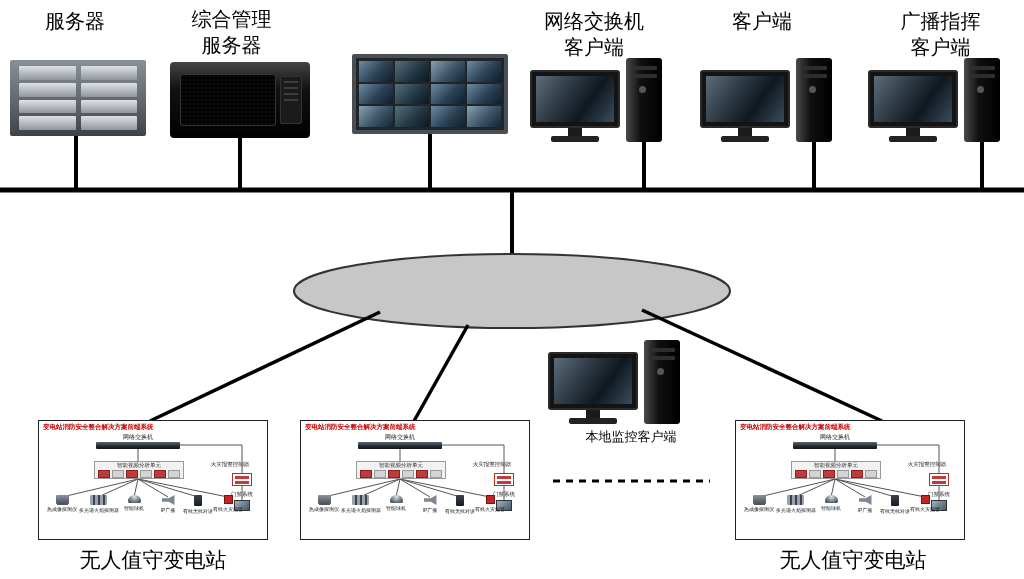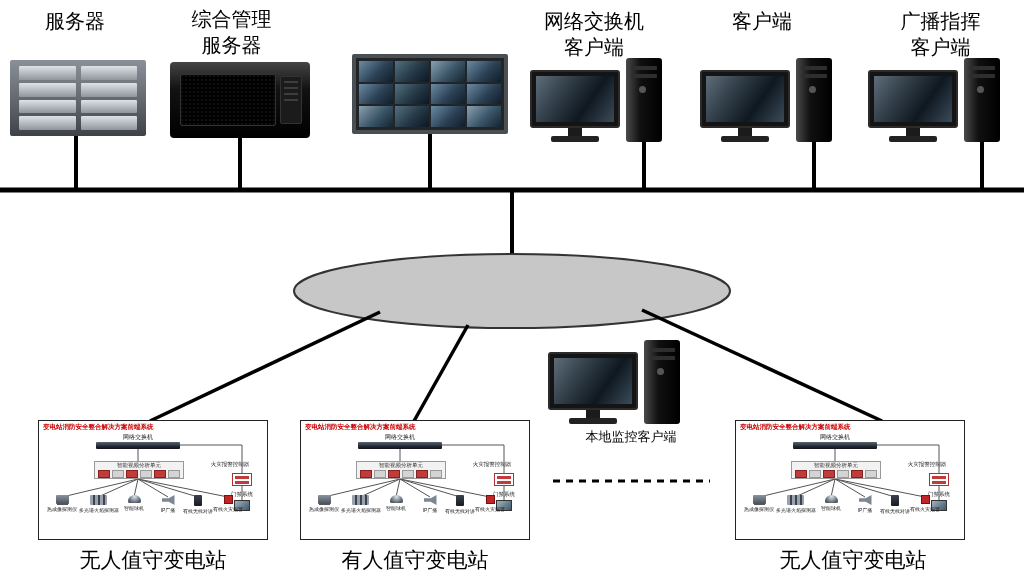--- a/index.html
+++ b/index.html
@@ -411,16 +411,15 @@
       <div class="st-dev-label">有线无线对讲</div>
     </div>
     <div class="st-dev" style="left:170px;">
       <div class="ic ic-alarm"></div>
       <div class="st-dev-label">有线火灾报警</div>
     </div>
   </div>
 </div>
 
   <div class="bottom-label" style="left:58px;">无人值守变电站</div>
-  <div class="bottom-label" style="left:320px;">有人值守变电站</div>
   <div class="bottom-label" style="left:758px;">无人值守变电站</div>
 
 </div>
 
 </body></html>

